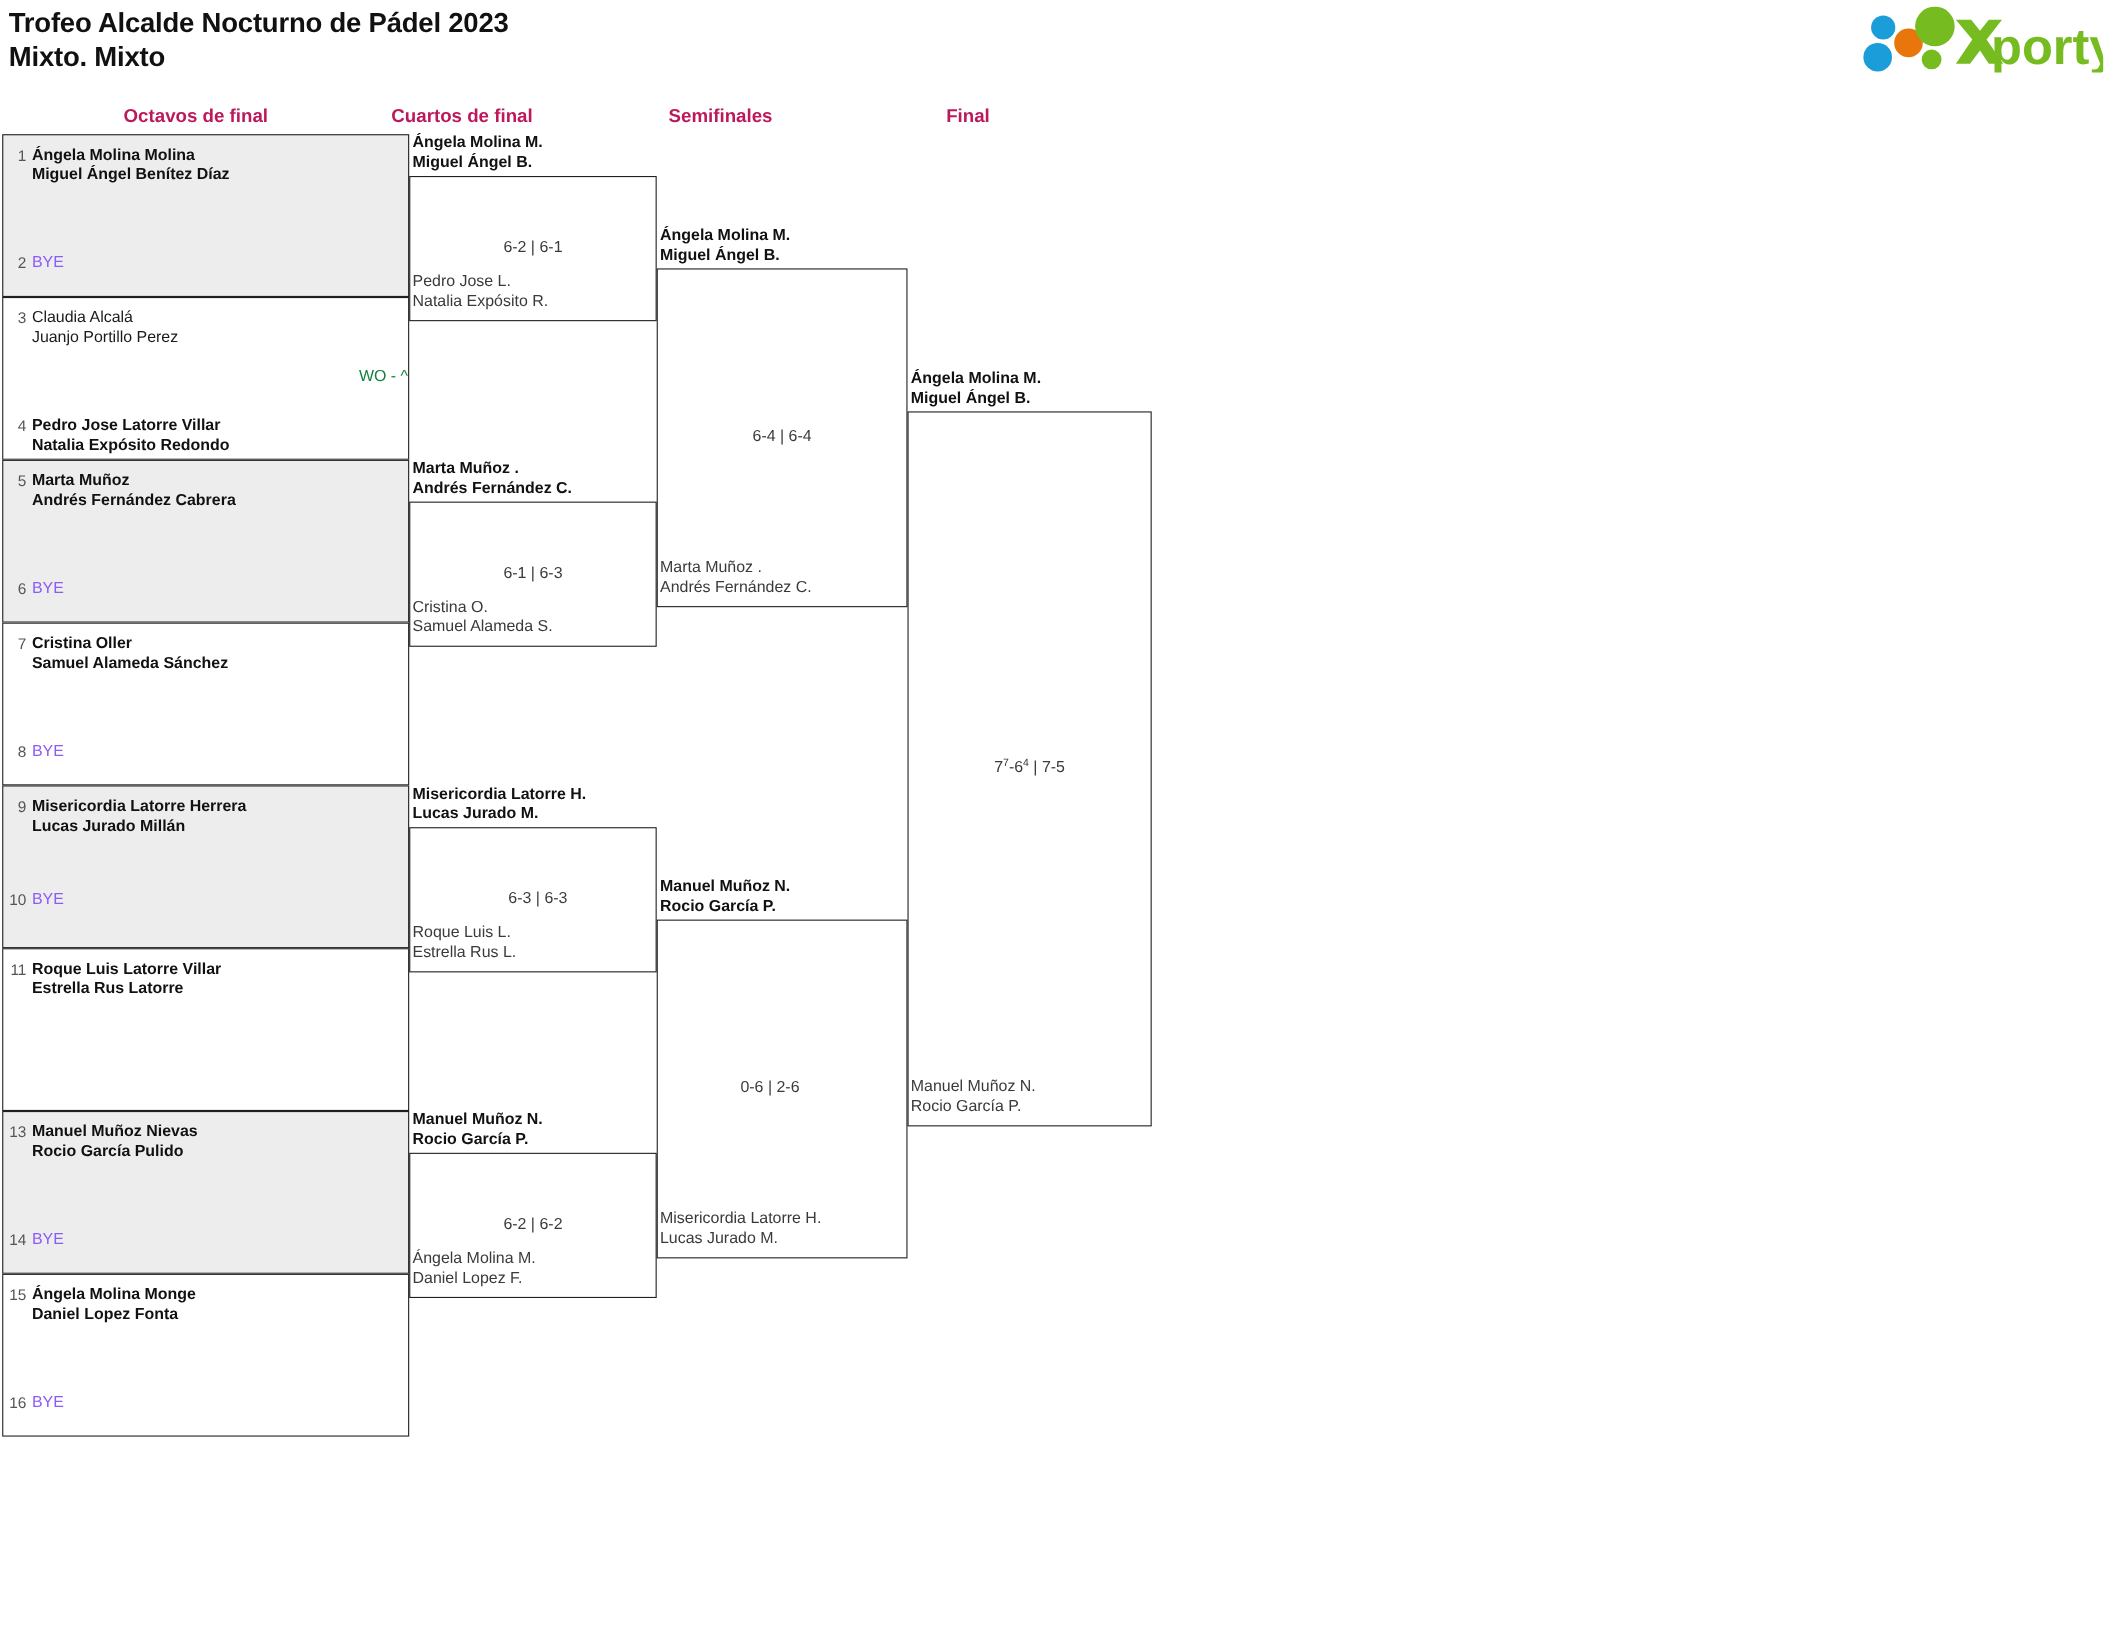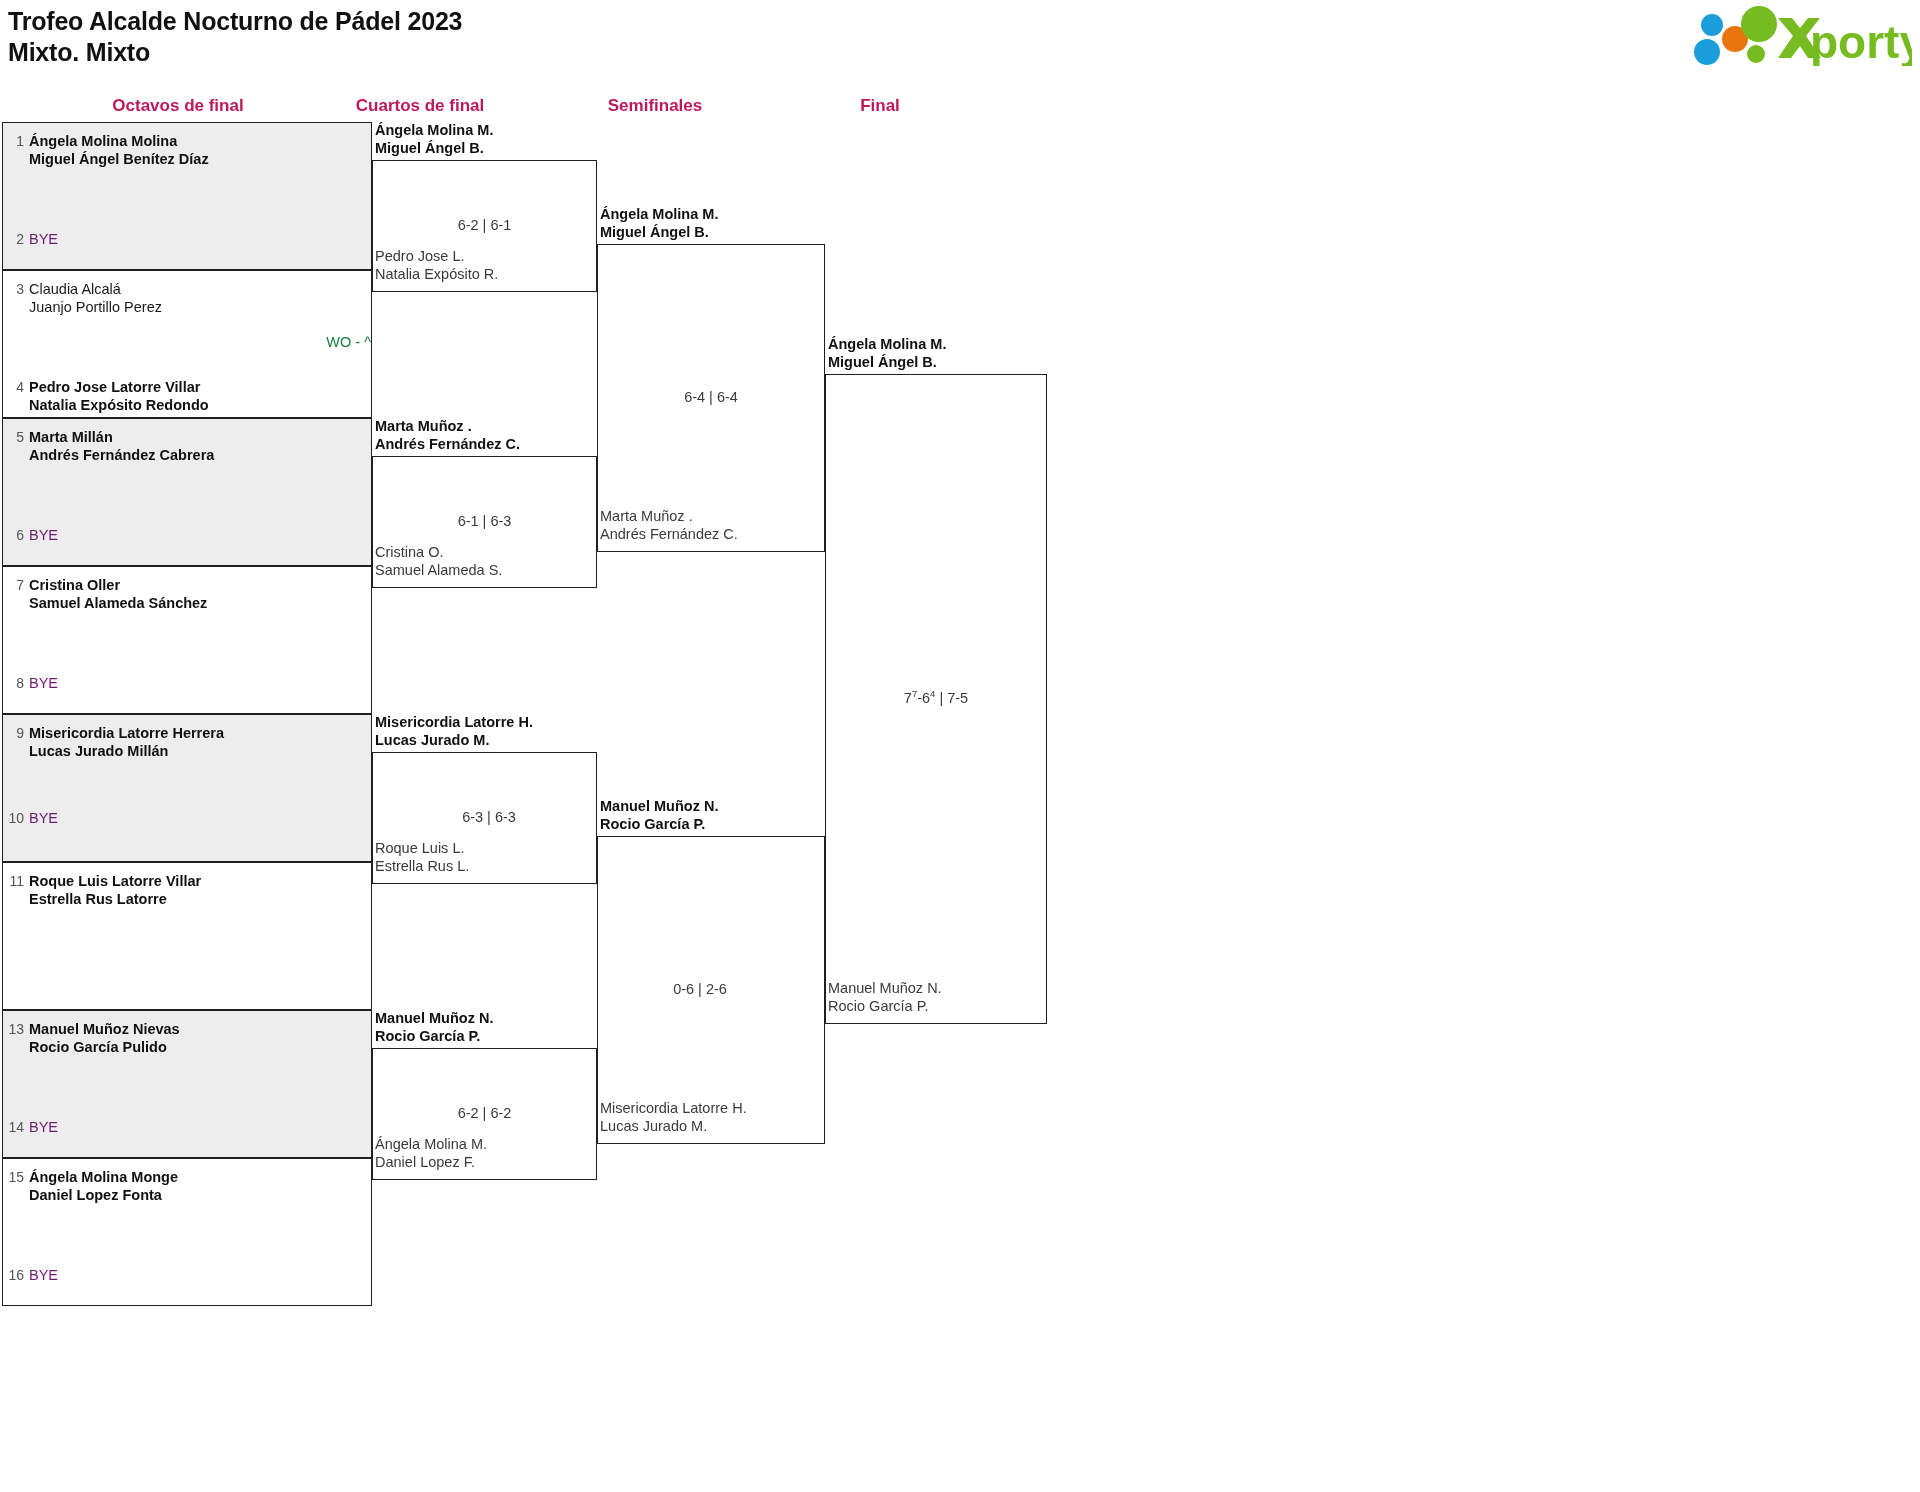--- a/index.html
+++ b/index.html
@@ -57,21 +57,21 @@
     line-height: 17px;
     box-sizing: border-box;
   }
   .seed-names {
     font-size: 14.5px;
     line-height: 17.5px;
     color: #1b1b1b;
     white-space: pre-line;
   }
   .seed-names.winner { font-weight: 700; color: #111; }
-  .seed-names.bye { color: #701a75; font-weight: 400; }
+  .seed-names.bye { color: #8b5cf6; font-weight: 400; }
 
   .r1-score {
     position: absolute;
     width: 100%;
     text-align: right;
     font-size: 14.5px;
     color: #15803d;
   }
 
   
@@ -148,21 +148,21 @@
       <div class="r1-score" style="top:63px;">WO - ^</div>
       <div class="seed-row" style="top:108px;">
         <div class="seed-num">4</div>
         <div class="seed-names winner">Pedro Jose Latorre Villar
 Natalia Expósito Redondo</div>
       </div>
     </div>
     <div class="r1-box shaded" style="left:2px;top:418px;width:370px;height:148px;">
       <div class="seed-row" style="top:10px;">
         <div class="seed-num">5</div>
-        <div class="seed-names winner">Marta Millán
+        <div class="seed-names winner">Marta Muñoz
 Andrés Fernández Cabrera</div>
       </div>
       <div class="seed-row" style="top:108px;">
         <div class="seed-num">6</div>
         <div class="seed-names bye">BYE</div>
       </div>
     </div>
     <div class="r1-box" style="left:2px;top:566px;width:370px;height:148px;">
       <div class="seed-row" style="top:10px;">
         <div class="seed-num">7</div>

